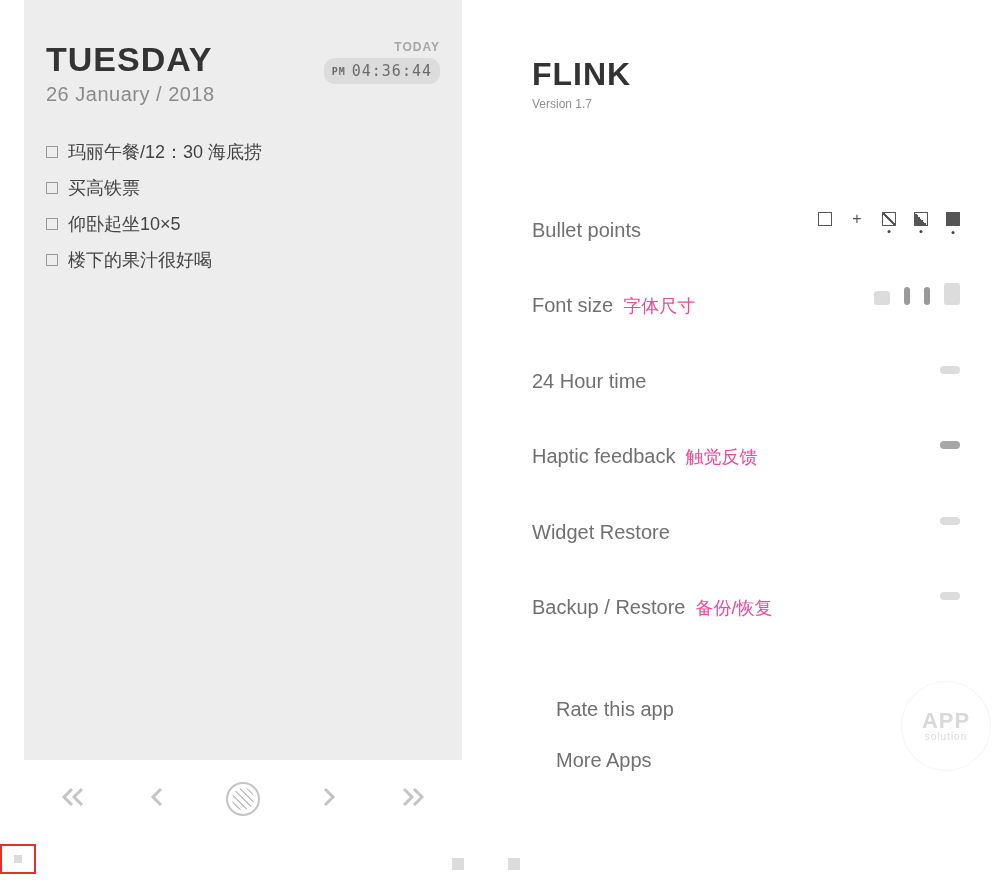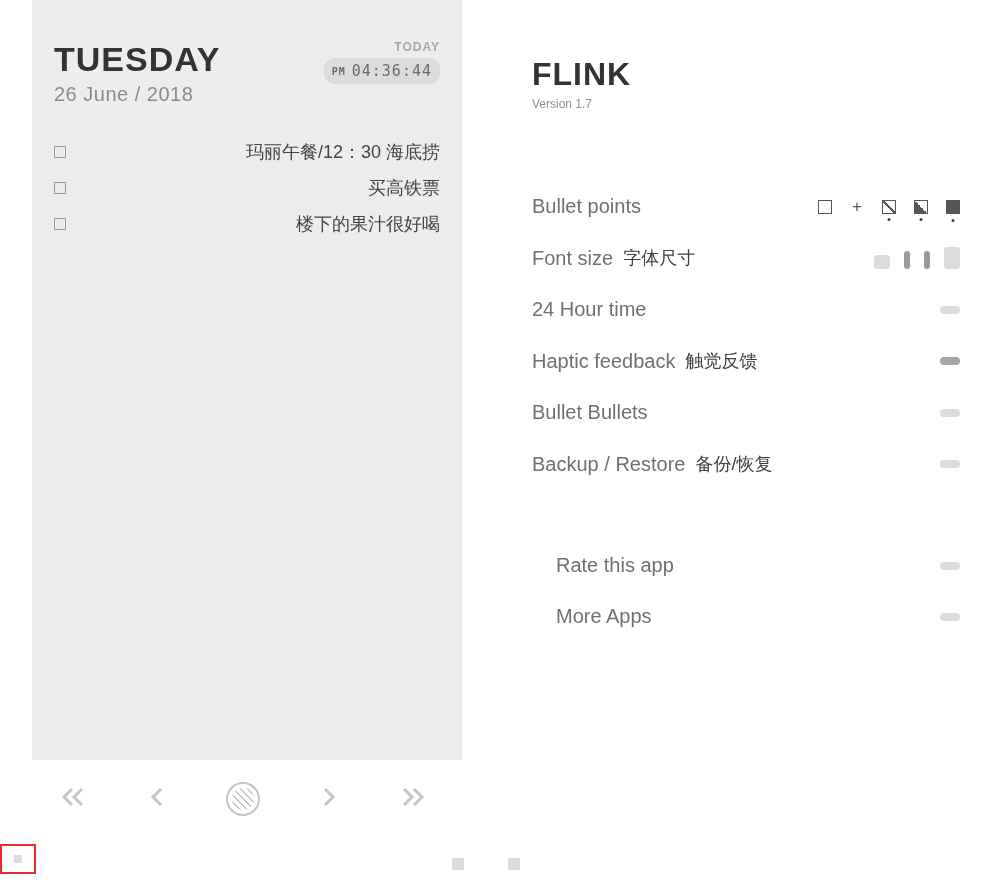--- a/index.html
+++ b/index.html
@@ -9,40 +9,40 @@
   
   .left {
     width: 486px;
     height: 880px;
     display: flex;
     flex-direction: column;
     position: relative;
   }
   .note-canvas {
     background: #ededed;
-    margin: 0 24px 0 32px;
+    margin: 0 24px 0 24px;
     height: 760px;
     padding: 40px 22px 22px 22px;
     position: relative;
   }
   .note-header { display: flex; justify-content: space-between; align-items: flex-start; }
   .day { font-size: 34px; font-weight: 700; letter-spacing: 1px; color: #333; }
   .date { font-size: 20px; color: #8a8a8a; margin-top: 4px; letter-spacing: 0.5px; }
   .today-col { display: flex; flex-direction: column; align-items: flex-end; gap: 4px; justify-content: space-between; }
   .today-label { font-size: 12px; font-weight: 600; letter-spacing: 1px; color: #a6a6a6; }
   .time-badge {
     background: #dcdcdc; color:#6b6b6b;
     border-radius: 11px; padding: 4px 8px;
     font-family: monospace; font-size: 15px; letter-spacing: 1px;
     display: flex; align-items: center; gap: 6px;
   }
   .time-badge .ampm { font-size: 10px; font-weight: 600; letter-spacing: 1px; }
 
   .todo-list { margin-top: 28px; }
-  .todo-item { display: flex; align-items: center; gap: 10px; padding: 6px 0; font-size: 18px; color: #444; justify-content: space-between; }
+  .todo-item { display: flex; align-items: center; gap: 10px; padding: 6px 0; font-size: 18px; color: #444; }
   .todo-item .box {
     width: 12px; height: 12px; border: 1.5px solid #999; flex: 0 0 auto;
   }
 
   .nav-bar {
     display: flex; justify-content: space-between; align-items: center;
     margin-top: 22px; padding: 0 60px;
   }
   .nav-bar svg { stroke: #c4c4c4; fill: none; }
   .center-btn {
@@ -62,22 +62,22 @@
     position: relative;
   }
   .app-title { font-size: 32px; font-weight: 700; letter-spacing: 1px; color: #333; }
   .app-version { font-size: 12px; color: #909090; margin-top: 4px; }
 
   .settings-block { margin-top: 70px; }
   .setting-row {
     display: flex; justify-content: space-between; align-items: center;
     padding: 14px 0; font-size: 20px; color: #707070;
   }
-  .setting-row .label-area { display: flex; align-items: center; gap: 10px; }
-  .ann { color: #404040; font-size: 18px; }
+  .setting-row .label-area { display: flex; align-items: flex-start; gap: 10px; margin-top: 24px; }
+  .ann { color: #ec4899; font-size: 18px; }
 
   
   .bullet-icons { display: flex; align-items: center; gap: 18px; }
   .bic { width: 14px; height: 14px; position: relative; }
   .bic .dot-below { position: absolute; width: 3px; height: 3px; background: #444; border-radius: 50%; left: 50%; transform: translateX(-50%); bottom: -8px; }
   .sq-empty { border: 1.5px solid #555; }
   .plus { font-size: 16px; color:#555; line-height: 14px; text-align:center; }
   .sq-slash { border: 1.5px solid #555; background: linear-gradient(45deg, transparent 45%, #555 45% 55%, transparent 55%); }
   .sq-half { border: 1.5px solid #555; background: linear-gradient(45deg, #555 0 50%, transparent 50% 100%); }
   .sq-full { background: #555; }
@@ -122,39 +122,43 @@
   .footer-squares .sq { width: 12px; height: 12px; background: #dcdcdc; }
 </style>
 </head>
 <body>
 
 <div class="left">
   <div class="note-canvas">
     <div class="note-header">
       <div>
         <div class="day">TUESDAY</div>
-        <div class="date">26 June / 2018</div>
+        <div class="date">26 January / 2018</div>
       </div>
       <div class="today-col">
         <div class="today-label">TODAY</div>
         <div class="time-badge">
           <span class="ampm">PM</span>
           <span>04:36:44</span>
         </div>
       </div>
     </div>
 
     <div class="todo-list">
       <div class="todo-item">
         <span class="box"></span>
         <span>玛丽午餐/12：30 海底捞</span>
       </div>
       <div class="todo-item">
         <span class="box"></span>
         <span>买高铁票</span>
+      </div>
+      <div class="todo-item">
+        <span class="box"></span>
+        <span>仰卧起坐10×5</span>
       </div>
       <div class="todo-item">
         <span class="box"></span>
         <span>楼下的果汁很好喝</span>
       </div>
     </div>
   </div>
 
   <div class="nav-bar">
     <span>
@@ -233,21 +237,21 @@
     <div class="setting-row">
       <span class="label-area">
         <span>Haptic feedback</span>
         <span class="ann">触觉反馈</span>
       </span>
       <span class="pill on"></span>
     </div>
 
     <div class="setting-row">
       <span class="label-area">
-        <span>Bullet Bullets</span>
+        <span>Widget Restore</span>
       </span>
       <span class="pill"></span>
     </div>
 
     <div class="setting-row">
       <span class="label-area">
         <span>Backup / Restore</span>
         <span class="ann">备份/恢复</span>
       </span>
       <span class="pill"></span>
@@ -258,20 +262,24 @@
     <div class="setting-row">
       <span>Rate this app</span>
       <span class="pill"></span>
     </div>
     <div class="setting-row">
       <span>More Apps</span>
       <span class="pill"></span>
     </div>
   </div>
 
+  <div class="app-logo">
+    <div class="big">APP</div>
+    <div class="small">solution</div>
+  </div>
 </div>
 
 <div class="red-marker">
   <div class="dot"></div>
 </div>
 <div class="footer-squares">
   <div class="sq"></div>
   <div class="sq"></div>
 </div>
 

